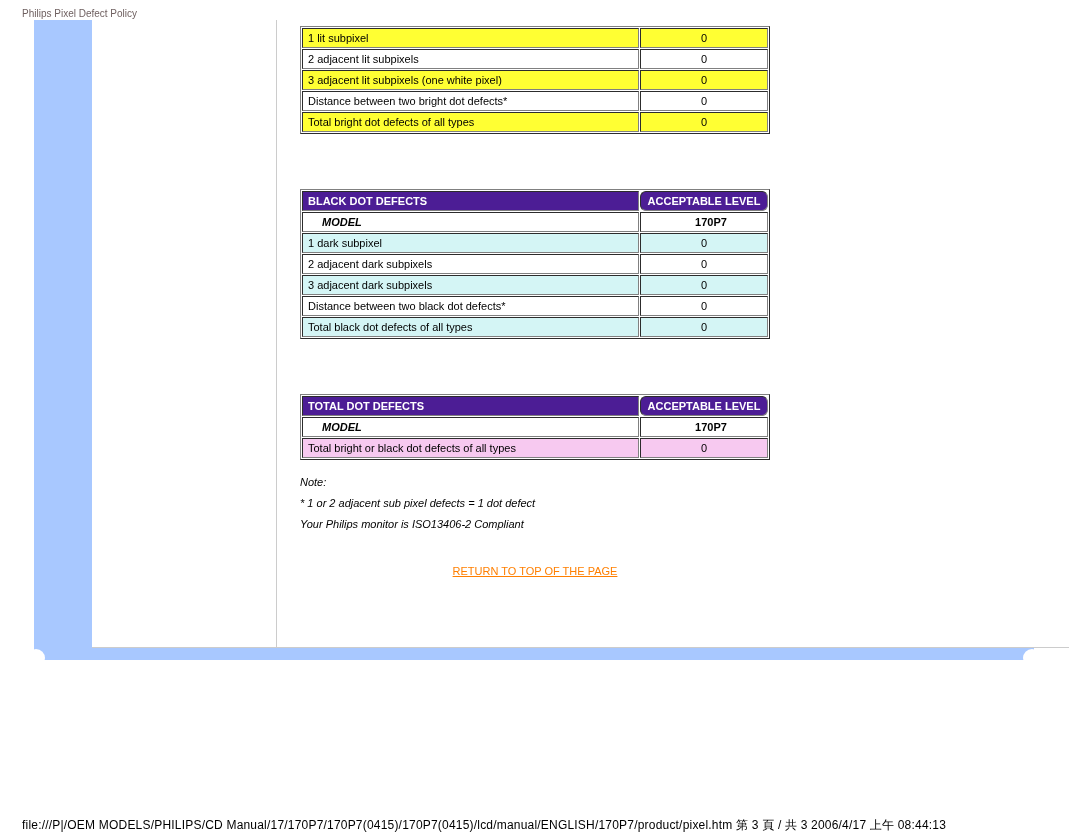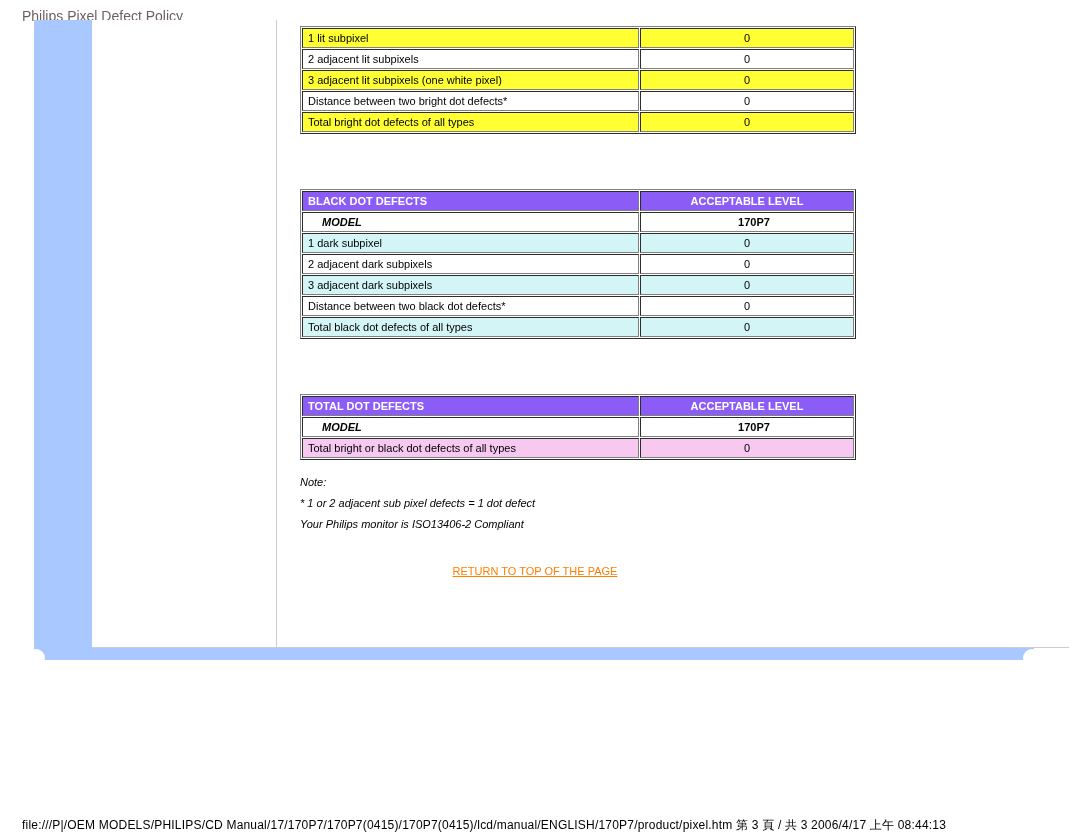--- a/index.html
+++ b/index.html
@@ -1,25 +1,25 @@
 <!DOCTYPE html>
 <html><head>
 <meta charset="utf-8">
 <style>
 html, body { margin:0; padding:0; font-family: Arial, Helvetica, sans-serif; background:#fff; }
 body { width:1080px; height:834px; position:relative; }
-.header-label { position:absolute; left:22px; top:8px; font-size:14px; color:#6e5f5f; }
+.header-label { position:absolute; left:22px; top:8px; font-size:10px; color:#6e5f5f; }
 .blue-area { position:absolute; left:34px; top:20px; width:1000px; height:640px; background:#a8c8ff; }
 .white-panel { position:absolute; left:58px; top:0; width:977px; height:628px; background:#fff; box-sizing:border-box; padding:0; }
 .sidebar { position:absolute; left:0; top:0; width:184px; height:628px; background:#fff; border-right:1px solid #ccc; }
 .content { position:absolute; left:208px; top:0; width:520px; }
-table.defect { border-collapse:separate; border-spacing:1px; border:1px outset #808080; width:556px; margin-top:6px; }
+table.defect { border-collapse:separate; border-spacing:1px; border:1px outset #808080; width:470px; margin-top:6px; }
 table.defect td, table.defect th { border:1px inset #808080; padding:3px 5px; font-size:11px; text-align:left; }
-table.defect th { background:#8b5cf6; color:#fff; font-weight:bold; }
-table.defect th.level { text-align:center; }
+table.defect th { background:#4c1d95; color:#fff; font-weight:bold; }
+table.defect th.level { text-align:center;border-radius:6px; }
 td.center { text-align:center !important; }
 tr.model td { font-weight:bold; font-style:italic;padding-left:19px; }
 tr.model td.value { font-style:normal; text-align:center; }
 .y { background:#ffff33; }
 .w { background:#fff;margin-left:12px; }
 .c { background:#d4f5f5; }
 .p { background:#f7c9f0; }
 .notes { font-size:11px; font-style:italic; margin-top:12px; line-height:1.9; }
 .return-link { display:block; text-align:center; color:#ff7f00; font-size:11px; margin-top:30px; width:470px; }
 .hr-bottom { position:absolute; left:0; bottom:0; width:977px; border-top:1px solid #ccc; }

